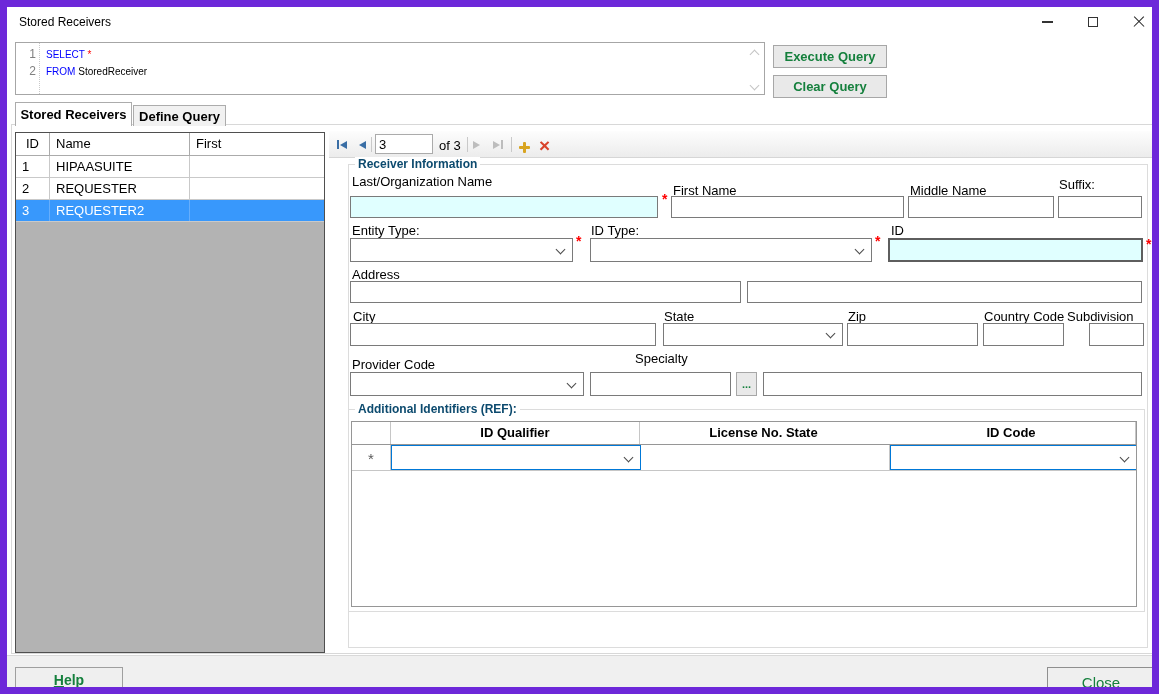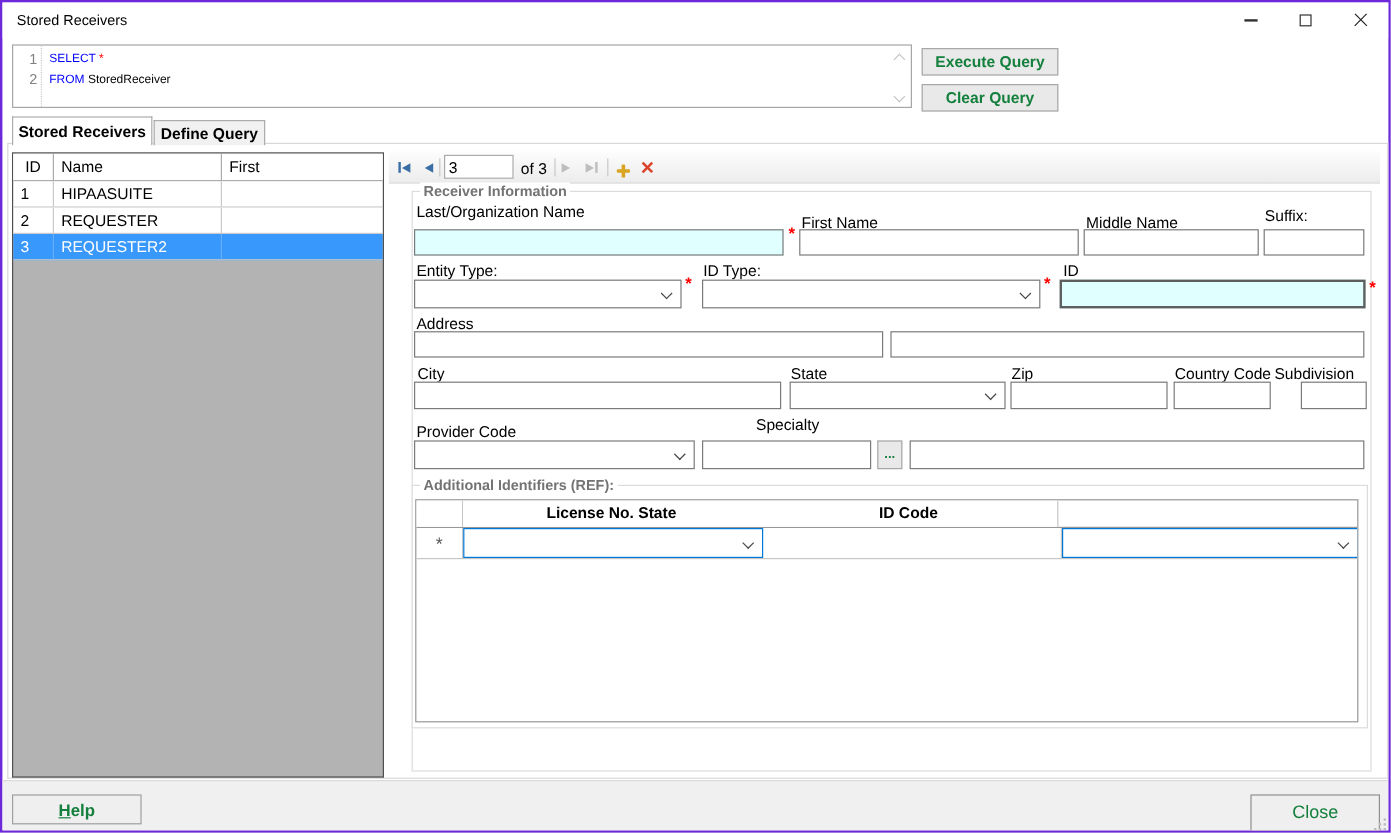--- a/index.html
+++ b/index.html
@@ -1,36 +1,36 @@
 <!DOCTYPE html>
 <html><head>
 <meta charset="utf-8">
 <style>
   * { margin:0; padding:0; box-sizing:border-box; }
   body { font-family:"Liberation Sans", sans-serif; background:#cfcfcf; }
   .window { position:relative; width:1159px; height:694px; background:#ffffff;
-            border:2px solid #6d28d9; overflow:hidden; font-family:"Liberation Sans", sans-serif; }
+            border:7px solid #6d28d9; overflow:hidden; font-family:"Liberation Sans", sans-serif; }
   .abs { position:absolute; }
   .lbl { position:absolute; font-size:13px; color:#000; white-space:nowrap; }
   .inp { position:absolute; border:1px solid #7a7a7a; background:#fff; font-size:13px;
          padding:0 3px; font-family:"Liberation Sans", sans-serif; }
   .cyan { background:#e0ffff; }
   .combo { position:absolute; border:1px solid #7a7a7a; background:#fff; }
   .chev { position:absolute; right:8px; top:7px; width:7px; height:7px;
           border-right:1.6px solid #4a4a4a; border-bottom:1.6px solid #4a4a4a;
           transform:rotate(45deg); }
   .req { position:absolute; color:#ff0000; font-weight:bold; font-size:14px; }
   .winbtn { position:absolute; top:0; width:46px; height:30px; display:flex;
             align-items:center; justify-content:center; }
   .btn { position:absolute; background:#e9e9e9; border:1px solid #a7a7a7; font-weight:bold;
          font-size:13px; display:flex; align-items:center; justify-content:center;
          font-family:"Liberation Sans", sans-serif; color:#15803d; }
   .groupbox { position:absolute; border:1px solid #dcdcdc; background:#fff; }
   .gb-title { position:absolute; top:-8px; left:6px; background:#fff; padding:0 3px;
-              font-size:12px; font-weight:bold; color:#737373; white-space:nowrap; }
+              font-size:12px; font-weight:bold; color:#0c4a6e; white-space:nowrap; }
   
   .sqlkw { color:#0000ff; }
   .sqlstar { color:#ff0000; }
   .sqlline { font-size:10px; line-height:17px; white-space:pre; }
   .gutter-num { font-size:12px; line-height:17px; color:#808080; text-align:right; }
   .scrollchev { position:absolute; width:7px; height:7px; border-right:1.6px solid #c4c4c4;
                 border-bottom:1.6px solid #c4c4c4; }
   
   .gcell { float:left; height:100%; border-right:1px solid #c9c9c9; padding:3px 0 0 6px;
            font-size:13px; overflow:hidden; }
@@ -210,20 +210,21 @@
   <input class="inp" style="left: 583px; top: 365px; width: 141px; height: 24px;">
   <button class="btn" style="left:729px;top:365px;width:21px;height:24px;font-size:11px;">...</button>
   <input class="inp" style="left: 756px; top: 365px; width: 379px; height: 24px;">
 
   <div class="groupbox" style="left:341px;top:402px;width:797px;height:203px;">
     <span class="gb-title">Additional Identifiers (REF):</span>
   </div>
   <div class="abs" style="left:344px;top:414px;width:786px;height:186px;border:1px solid #969696;background:#fff;overflow:hidden;">
     <div style="height:23px;border-bottom:1px solid #969696;">
       <div class="aih" style="width:39px;"></div>
+      <div class="aih" style="width:249px;">ID Qualifier</div>
       <div class="aih" style="width:247px;border-right:none;">License No. State</div>
       <div class="aih" style="width:249px;">ID Code</div>
     </div>
     <div style="position:relative;height:26px;border-bottom:1px solid #c6c6c6;">
       <div class="abs" style="left:0;top:0;width:39px;height:100%;border-right:1px solid #c6c6c6;text-align:center;
            font-size:15px;color:#5a5a5a;padding-top:5px;">*</div>
       <div class="cellcombo" style="left:39px;width:250px;">
         <div class="chev" style="top:8px;"></div>
       </div>
       <div class="abs" style="left:289px;top:0;width:249px;height:100%;border-right:1px solid #c6c6c6;"></div>

